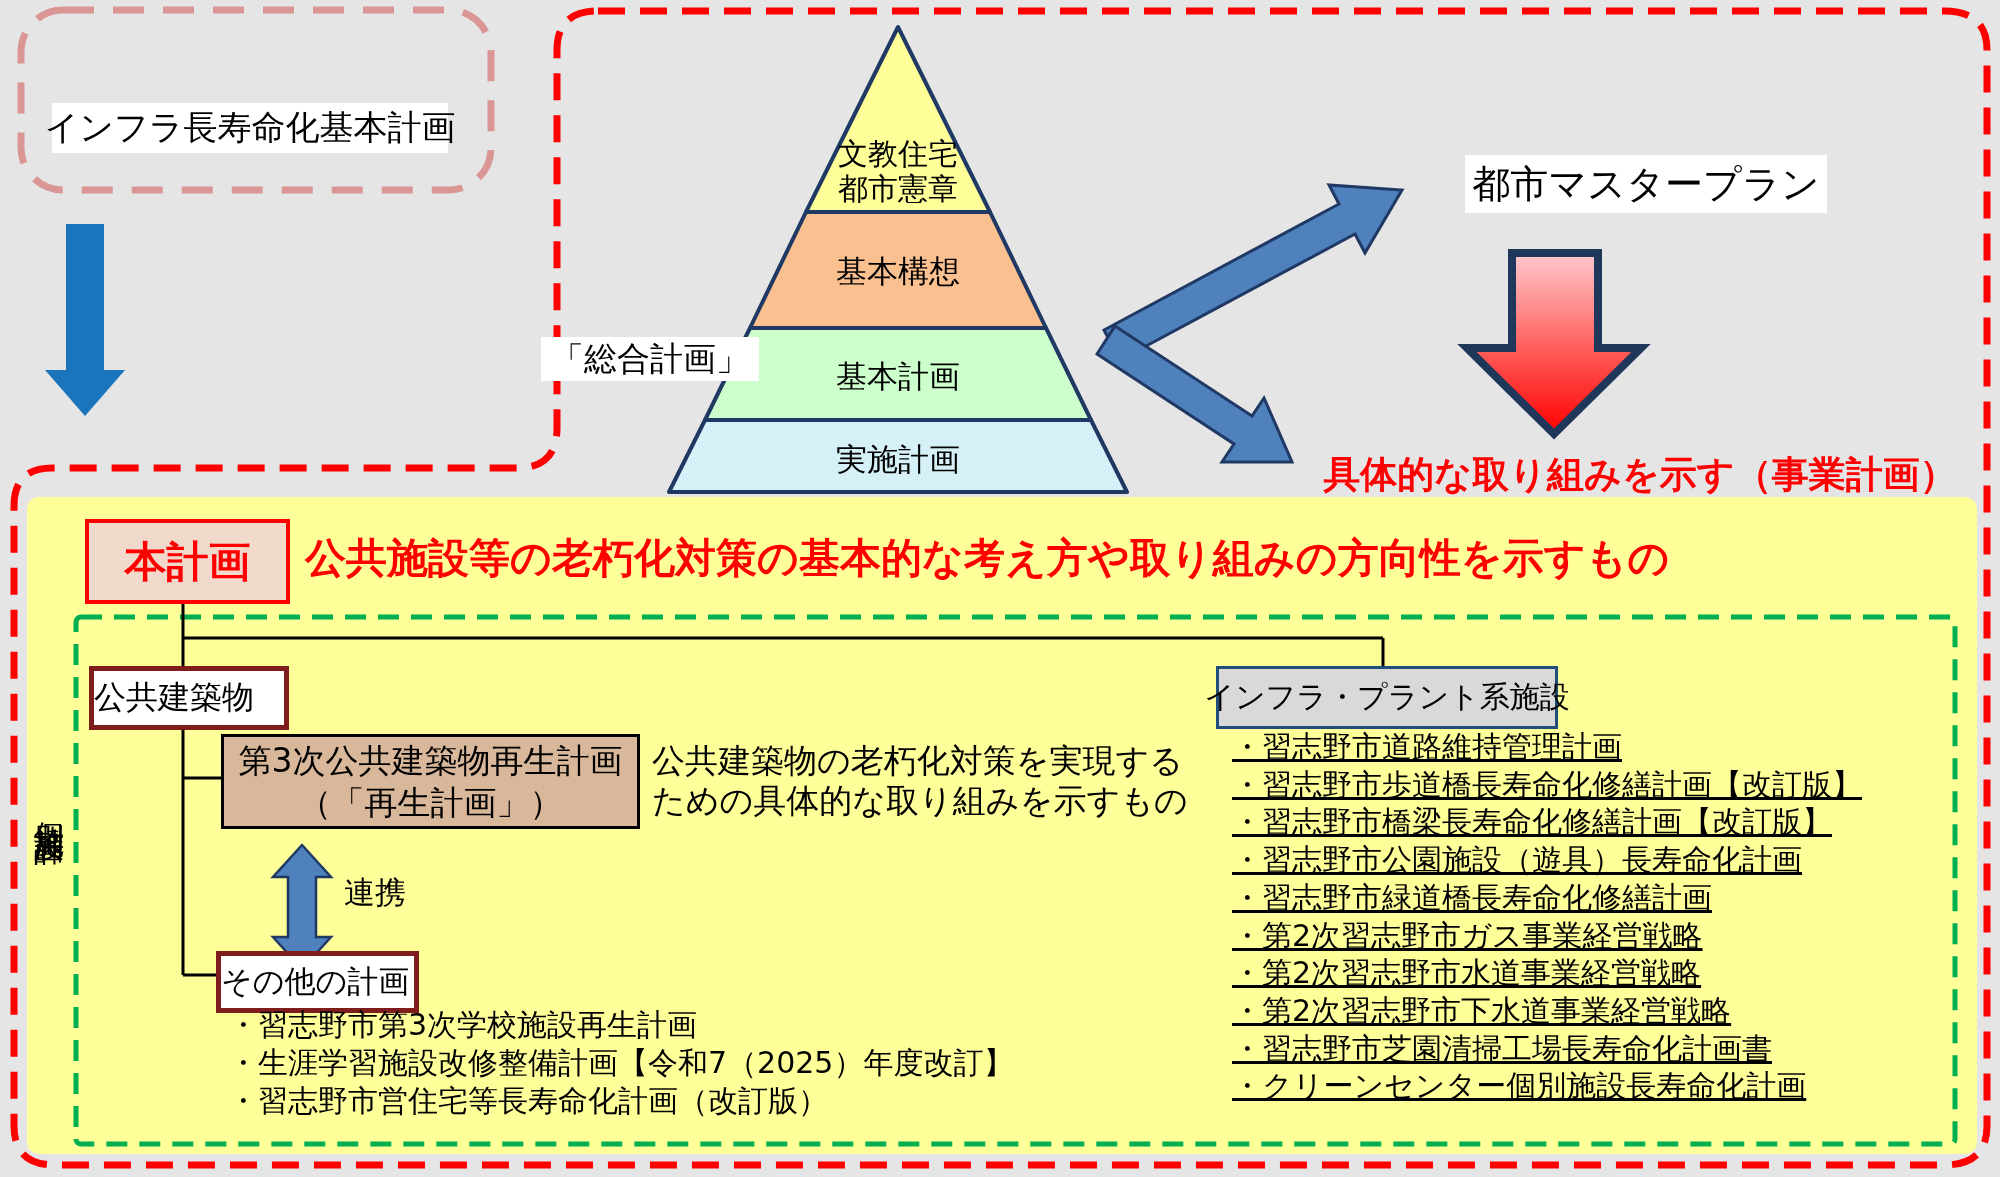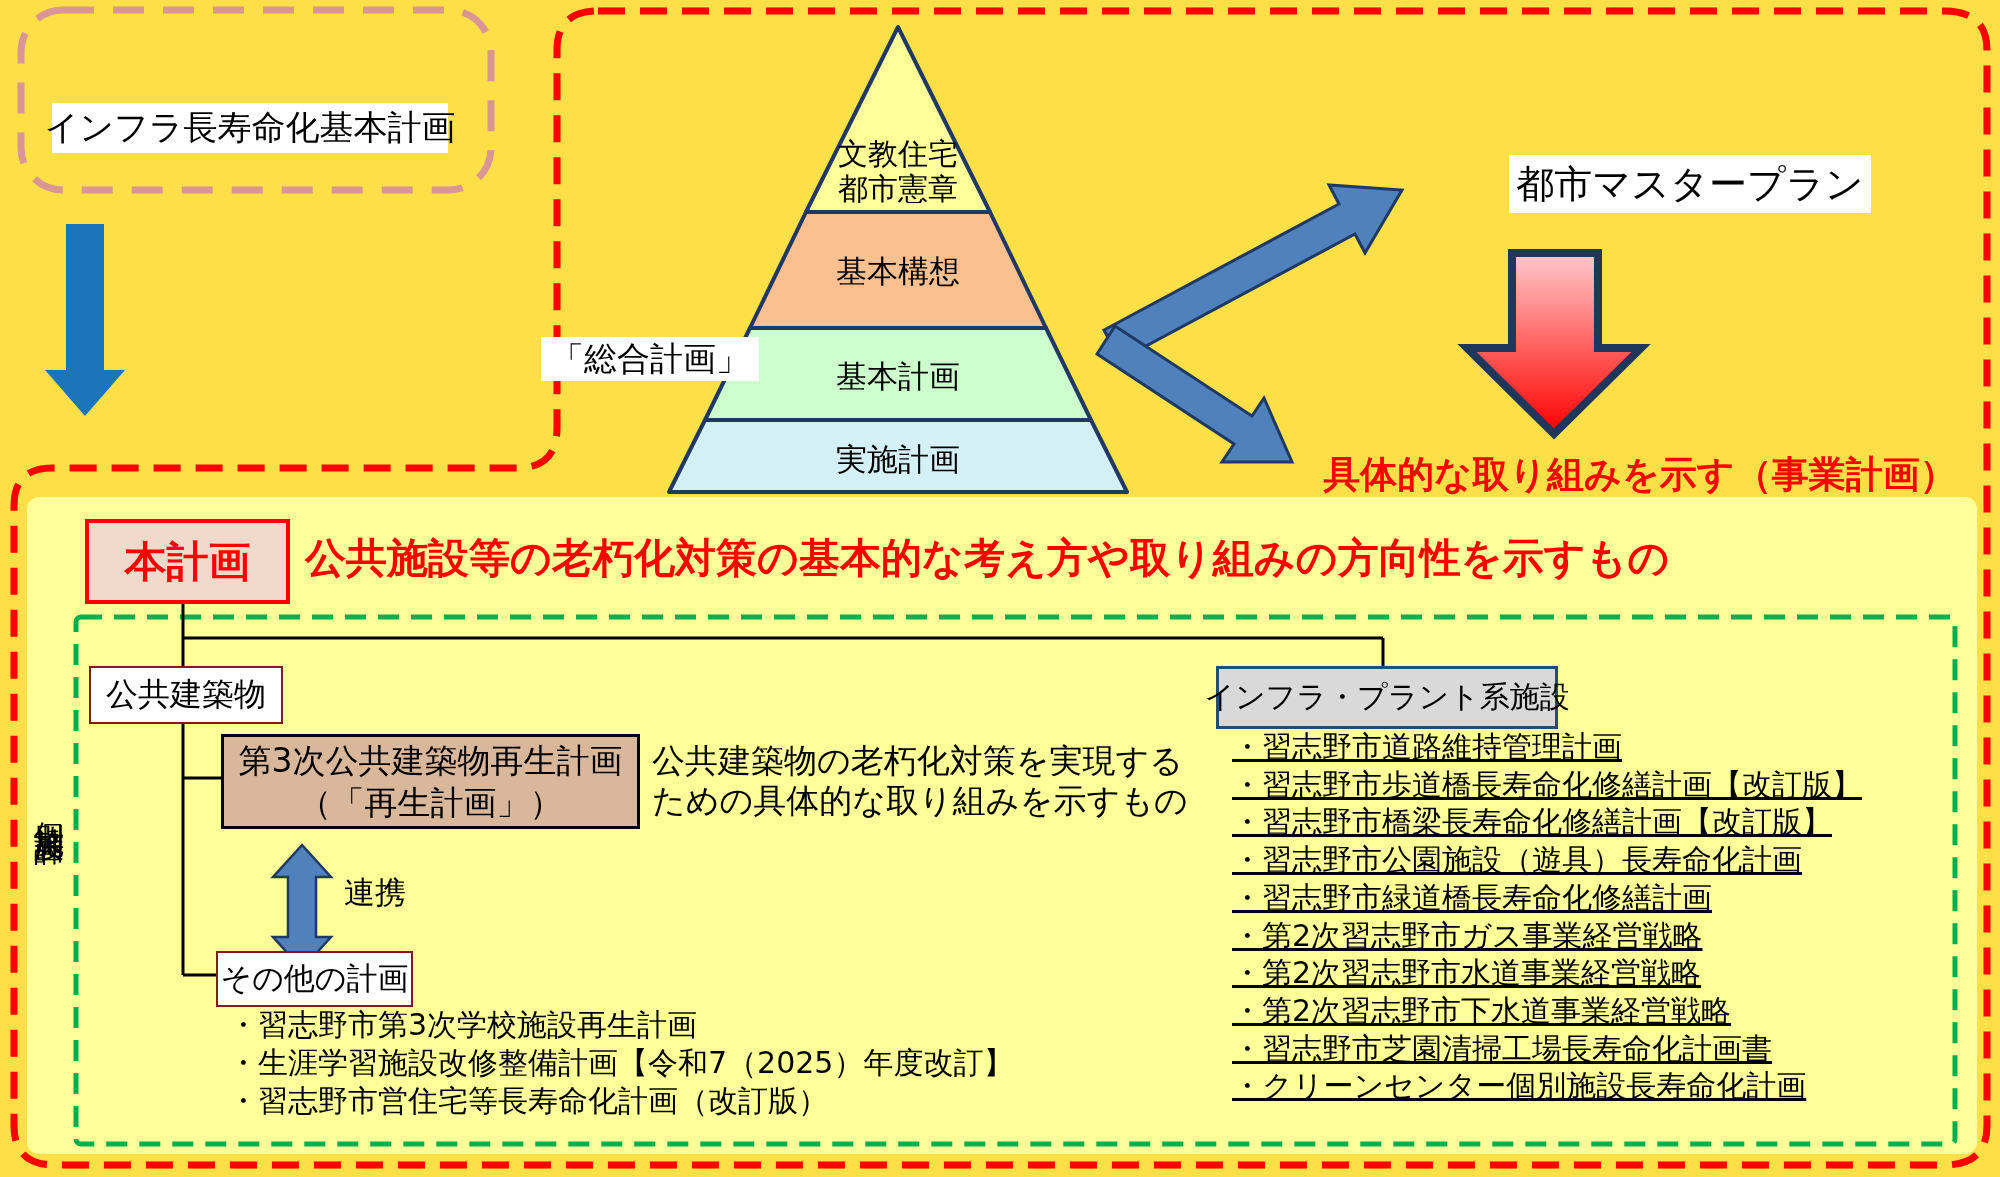--- a/index.html
+++ b/index.html
@@ -1,21 +1,21 @@
 <!DOCTYPE html>
 <html><head>
 <meta charset="utf-8">
 <style>
   html,body{margin:0;padding:0;background:#000;}
-  #stage{position:relative;width:2000px;height:1177px;background:#fde047;overflow:hidden;
+  #stage{position:relative;width:2000px;height:1177px;background:#e5e5e5;overflow:hidden;
          font-family:"DejaVu Sans",sans-serif;color:#000;}
   .abs{position:absolute;}
   svg{position:absolute;left:0;top:0;}
   .whitebox{background:#fff;display:flex;align-items:center;justify-content:center;white-space:nowrap;}
-  .navybox{background:#fff;border:2px solid #7f1d1d;display:flex;align-items:center;justify-content:center;white-space:nowrap;}
+  .navybox{background:#fff;border:5px solid #7f1d1d;display:flex;align-items:center;justify-content:flex-start;white-space:nowrap;}
   .center{display:flex;align-items:center;justify-content:center;text-align:center;}
   .red{color:#FF0000;}
   .nowrap{white-space:nowrap;}
   .li{white-space:nowrap;}
 </style>
 </head>
 <body>
 
 <div id="stage">
 
@@ -77,21 +77,21 @@
   <div class="abs center" style="left:798px;top:251px;width:200px;font-size:31px;">
       <span>基本構想</span>
     </div>
   <div class="abs center" style="left:798px;top:356px;width:200px;font-size:31px;">
       <span>基本計画</span>
     </div>
   <div class="abs center" style="left:798px;top:439px;width:200px;font-size:31px;">
       <span>実施計画</span>
     </div>
 
-  <div class="abs whitebox" style="left:1465px;top:155px;width:362px;height:58px;font-size:38px;margin-left:44px;">
+  <div class="abs whitebox" style="left:1465px;top:155px;width:362px;height:58px;font-size:38px;">
       <span>都市マスタープラン</span>
     </div>
 
   <div class="abs red nowrap" style="left:1310px;top:450px;width:660px;font-size:37px;font-weight:bold;text-align:center;"><span>具体的な取り組みを示す（事業計画）</span></div>
 
   <div class="abs center red" style="left:85px;top:519px;width:197px;height:77px;background:#F1D9CB;border:4px solid #FF0000;font-size:42px;font-weight:bold;">
       <span>本計画</span>
     </div>
 
   <div class="abs red nowrap" style="left:305px;top:531px;font-size:41px;font-weight:bold;"><span>公共施設等の老朽化対策の基本的な考え方や取り組みの方向性を示すもの</span></div>

